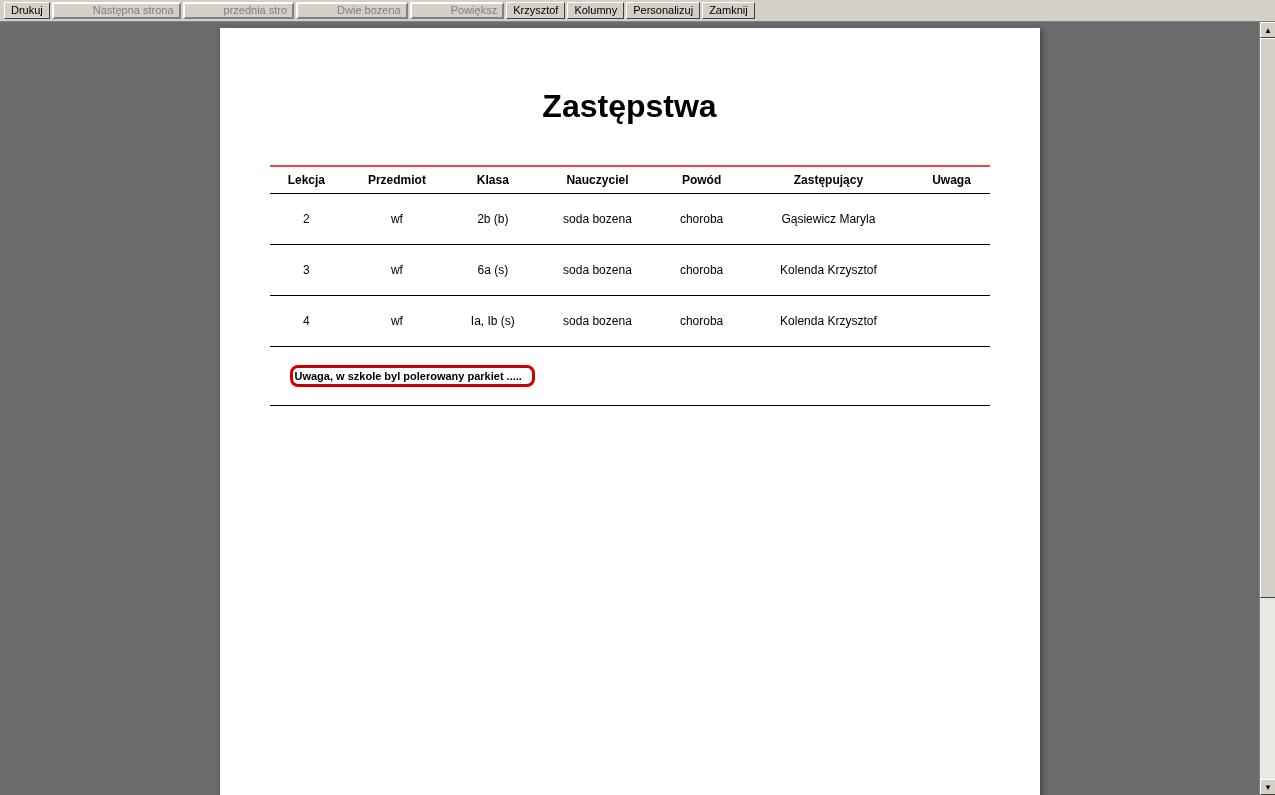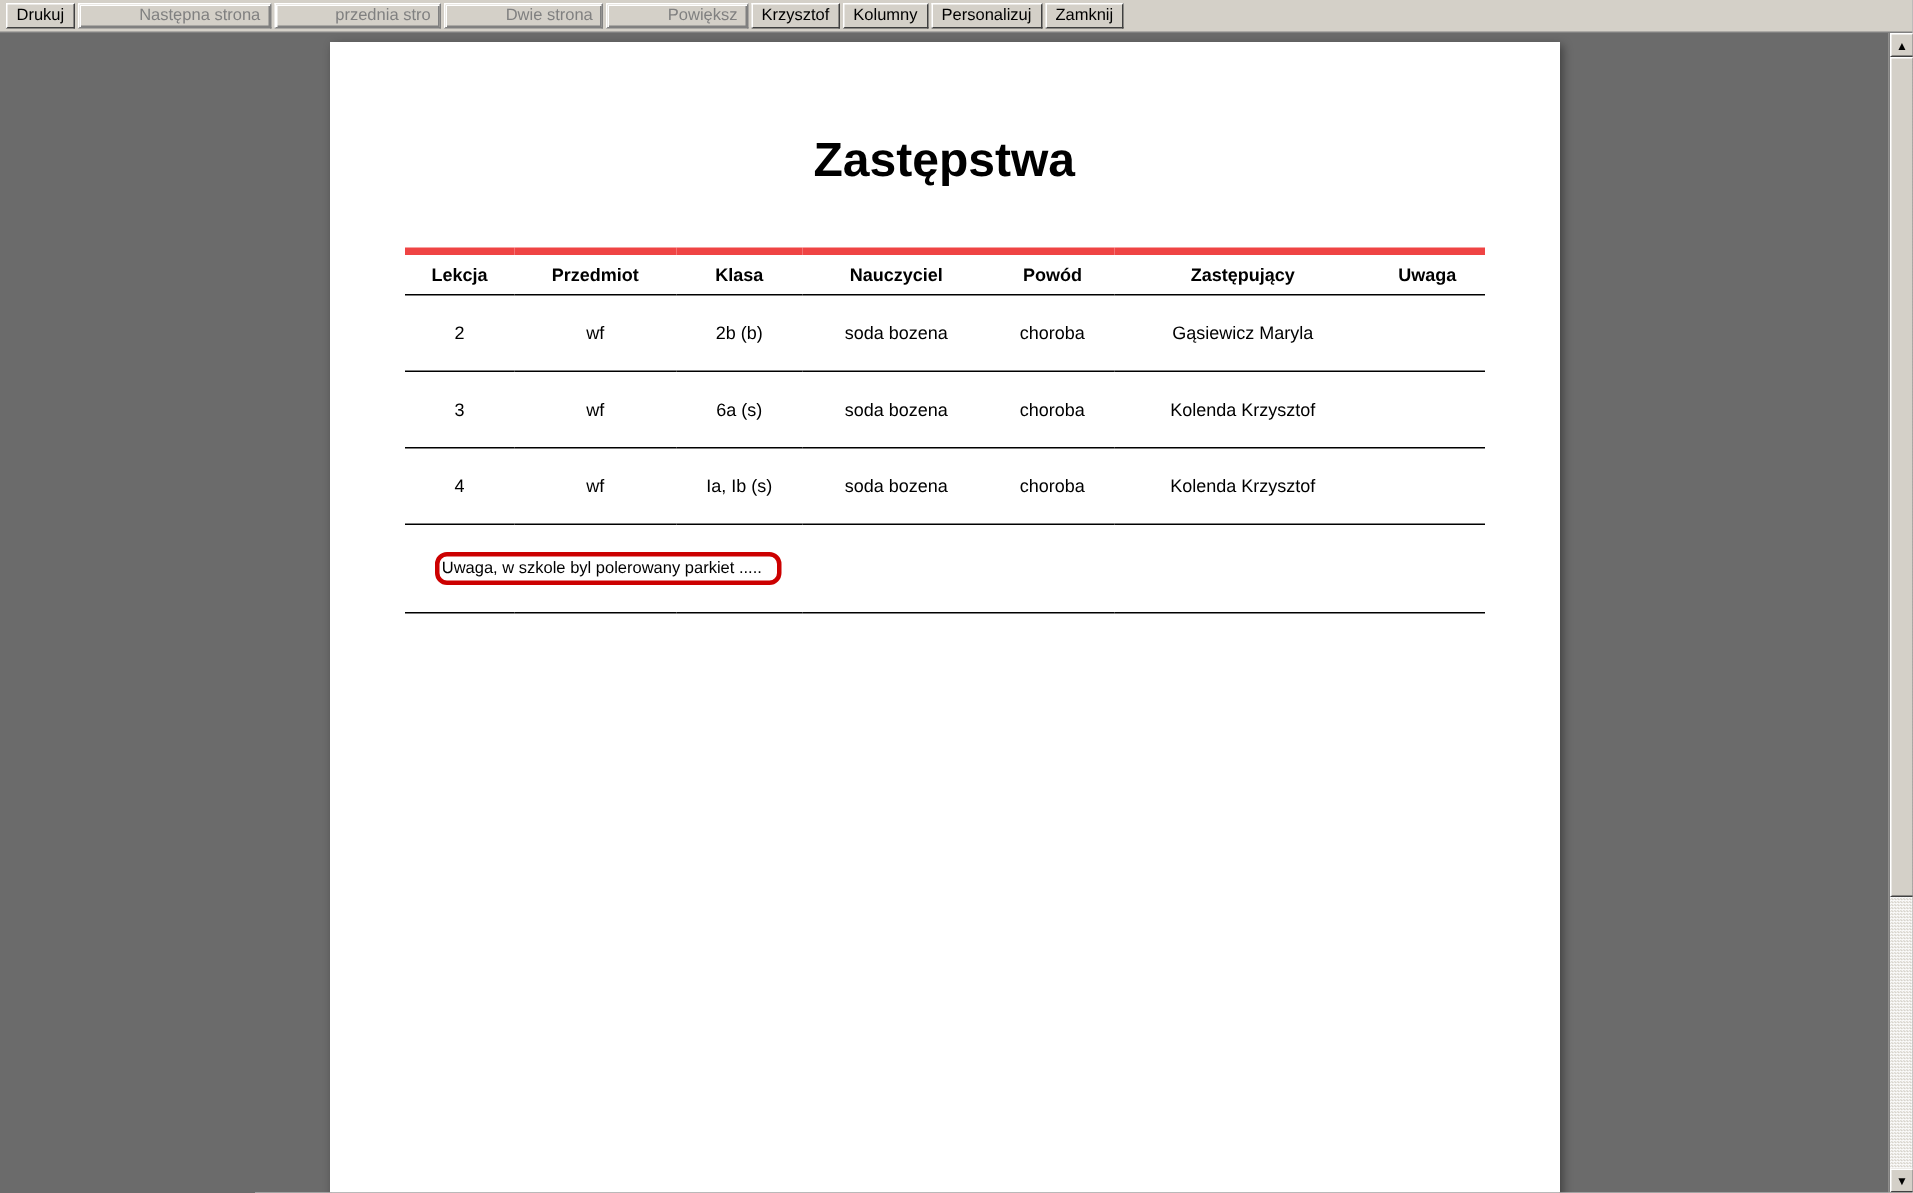--- a/index.html
+++ b/index.html
@@ -74,21 +74,21 @@
       border-collapse: collapse;
       width: 720px;
       margin: 40px auto 0 auto;
       font-family: Arial, sans-serif;
       font-size: 12px;
     }
     table.subs th {
       font-weight: bold;
       padding: 6px 4px;
       text-align: center;
-      border-top: 5px solid #ef4444;
+      border-top: 2px solid #ef4444;
       border-bottom: 1px solid #000;
     }
     table.subs td {
       padding: 18px 4px;
       text-align: center;
       border-bottom: 1px solid #000;
     }
     .note-row td {
       border-bottom: none;
       padding: 6px 4px;
@@ -144,21 +144,21 @@
       border-color: #ffffff #404040 #404040 #ffffff;
     }
   </style>
 </head>
 <body>
 
 <div class="toolbar">
   <button class="btn">Drukuj</button>
   <button class="btn disabled">Następna strona</button>
   <button class="btn disabled">przednia stro</button>
-  <button class="btn disabled">Dwie strona</button>
+  <button class="btn disabled">Dwie bozena</button>
   <button class="btn disabled">Powiększ</button>
   <button class="btn">Krzysztof</button>
   <button class="btn">Kolumny</button>
   <button class="btn">Personalizuj</button>
   <button class="btn">Zamknij</button>
 </div>
 
 <div class="workspace">
   <div class="page">
     <div class="doc-title">Zastępstwa</div>
@@ -197,21 +197,21 @@
         <tr>
           <td>4</td>
           <td>wf</td>
           <td>Ia, Ib (s)</td>
           <td>soda bozena</td>
           <td>choroba</td>
           <td>Kolenda Krzysztof</td>
           <td></td>
         </tr>
         <tr class="note-row">
-          <td colspan="7" style="text-align:left; padding-left:20px;">
+          <td colspan="7" style="text-align:left; padding-left:20px;font-weight:bold;">
             <span class="note-highlight">
               <span>Uwaga, w szkole byl polerowany parkiet .....</span>
             </span>
           </td>
         </tr>
       </tbody>
     </table>
   </div>
 </div>
 

